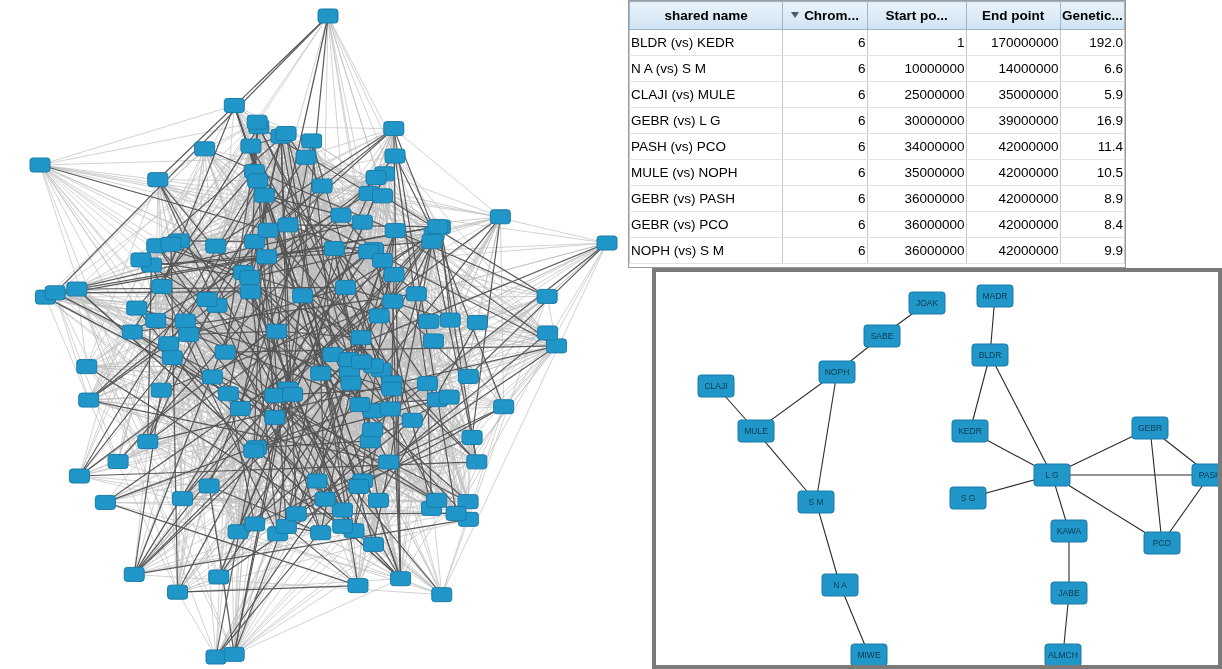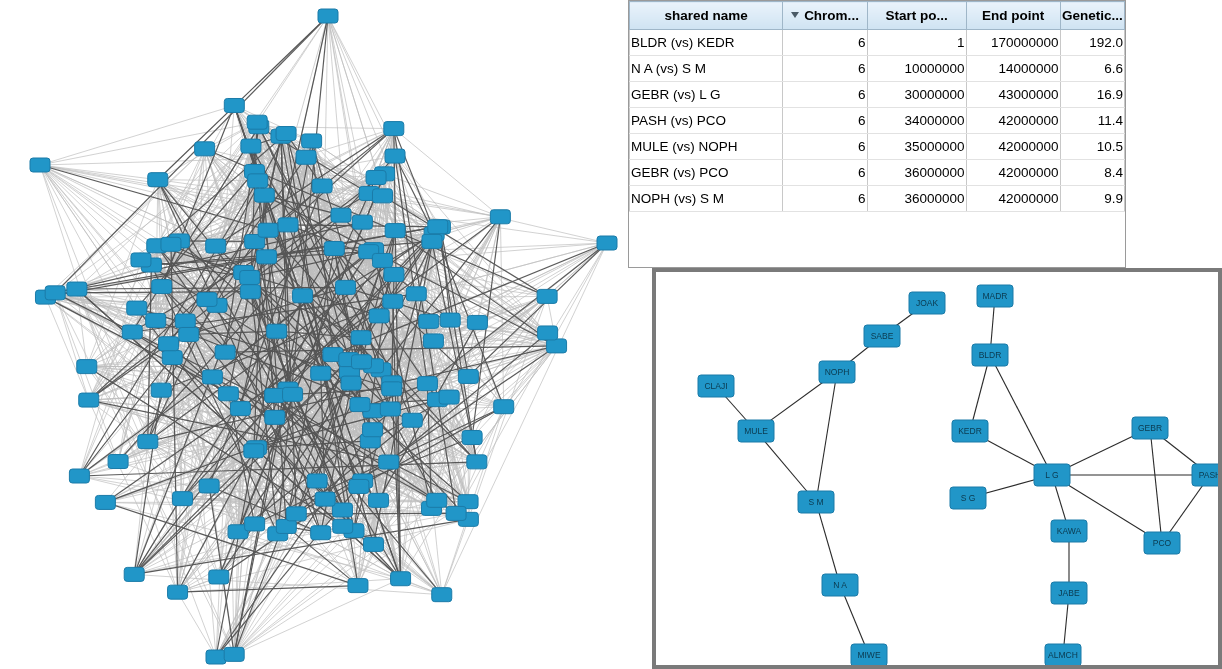--- a/index.html
+++ b/index.html
@@ -2312,39 +2312,53 @@
           <td class="num">192.0</td>
         </tr>
         <tr>
           <td class="name">N A (vs) S M</td>
           <td class="num">6</td>
           <td class="num">10000000</td>
           <td class="num">14000000</td>
           <td class="num">6.6</td>
         </tr>
         <tr>
+          <td class="name">CLAJI (vs) MULE</td>
+          <td class="num">6</td>
+          <td class="num">25000000</td>
+          <td class="num">35000000</td>
+          <td class="num">5.9</td>
+        </tr>
+        <tr>
           <td class="name">GEBR (vs) L G</td>
           <td class="num">6</td>
           <td class="num">30000000</td>
-          <td class="num">43000000</td>
+          <td class="num">39000000</td>
           <td class="num">16.9</td>
         </tr>
         <tr>
           <td class="name">PASH (vs) PCO</td>
           <td class="num">6</td>
           <td class="num">34000000</td>
           <td class="num">42000000</td>
           <td class="num">11.4</td>
         </tr>
         <tr>
           <td class="name">MULE (vs) NOPH</td>
           <td class="num">6</td>
           <td class="num">35000000</td>
           <td class="num">42000000</td>
           <td class="num">10.5</td>
+        </tr>
+        <tr>
+          <td class="name">GEBR (vs) PASH</td>
+          <td class="num">6</td>
+          <td class="num">36000000</td>
+          <td class="num">42000000</td>
+          <td class="num">8.9</td>
         </tr>
         <tr>
           <td class="name">GEBR (vs) PCO</td>
           <td class="num">6</td>
           <td class="num">36000000</td>
           <td class="num">42000000</td>
           <td class="num">8.4</td>
         </tr>
         <tr>
           <td class="name">NOPH (vs) S M</td>

